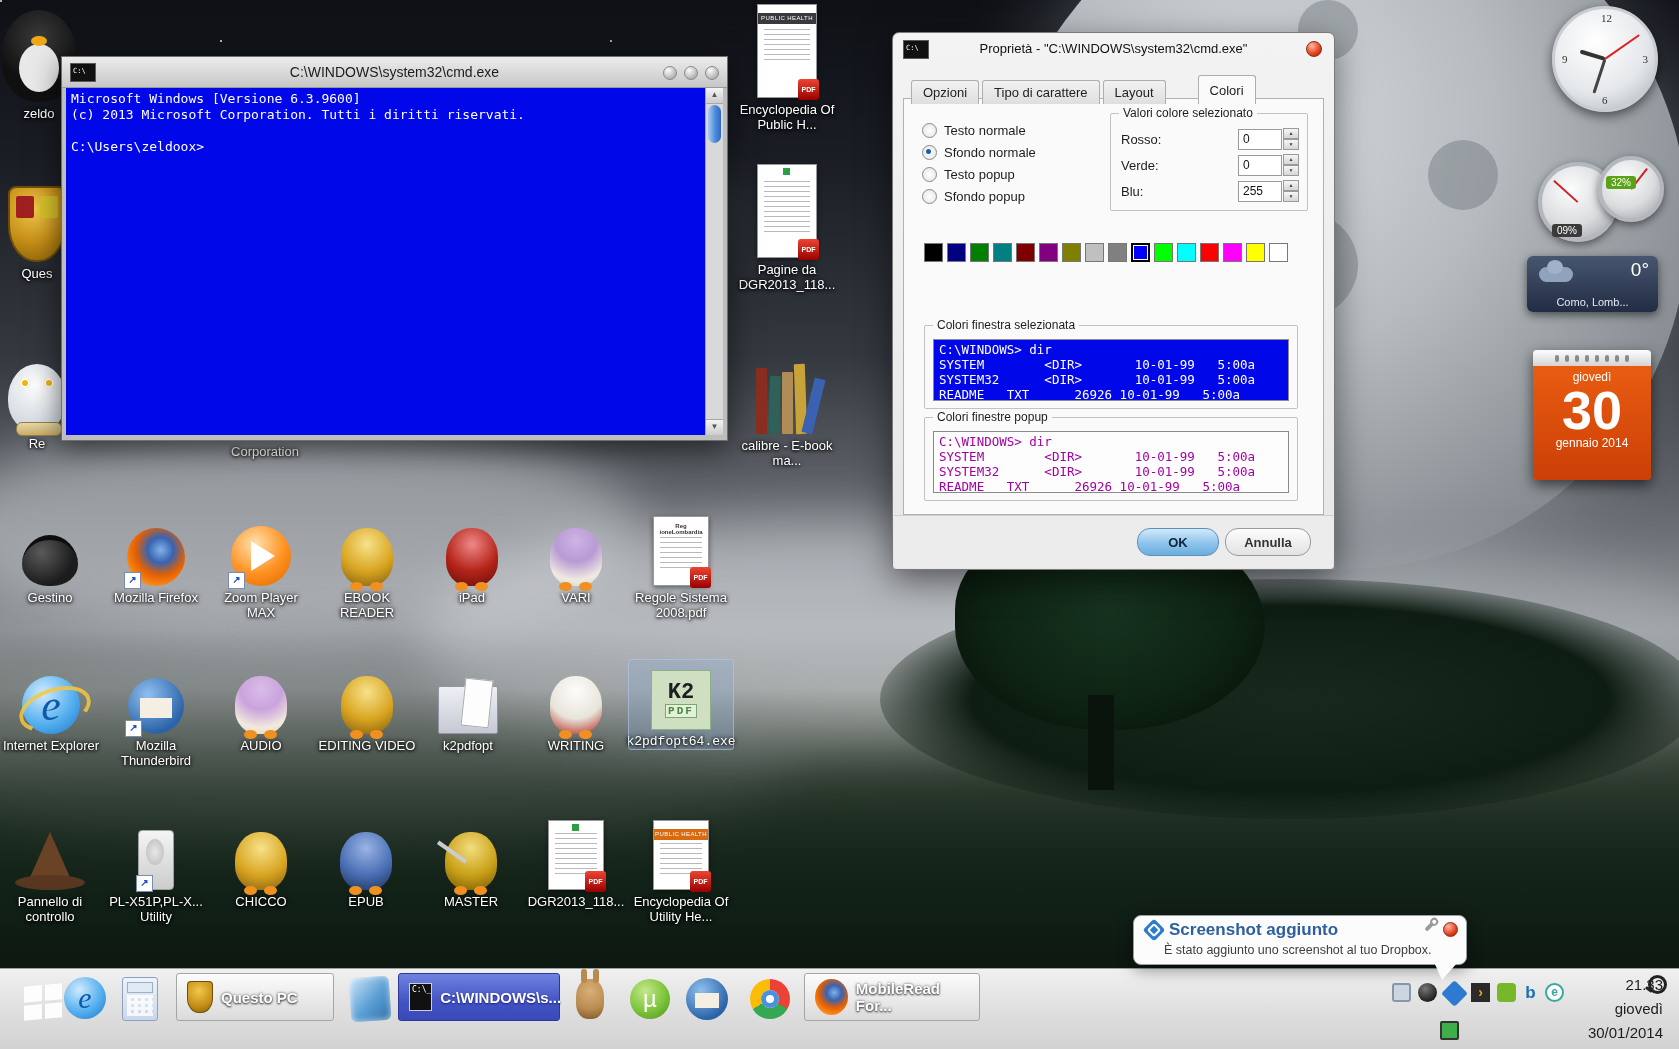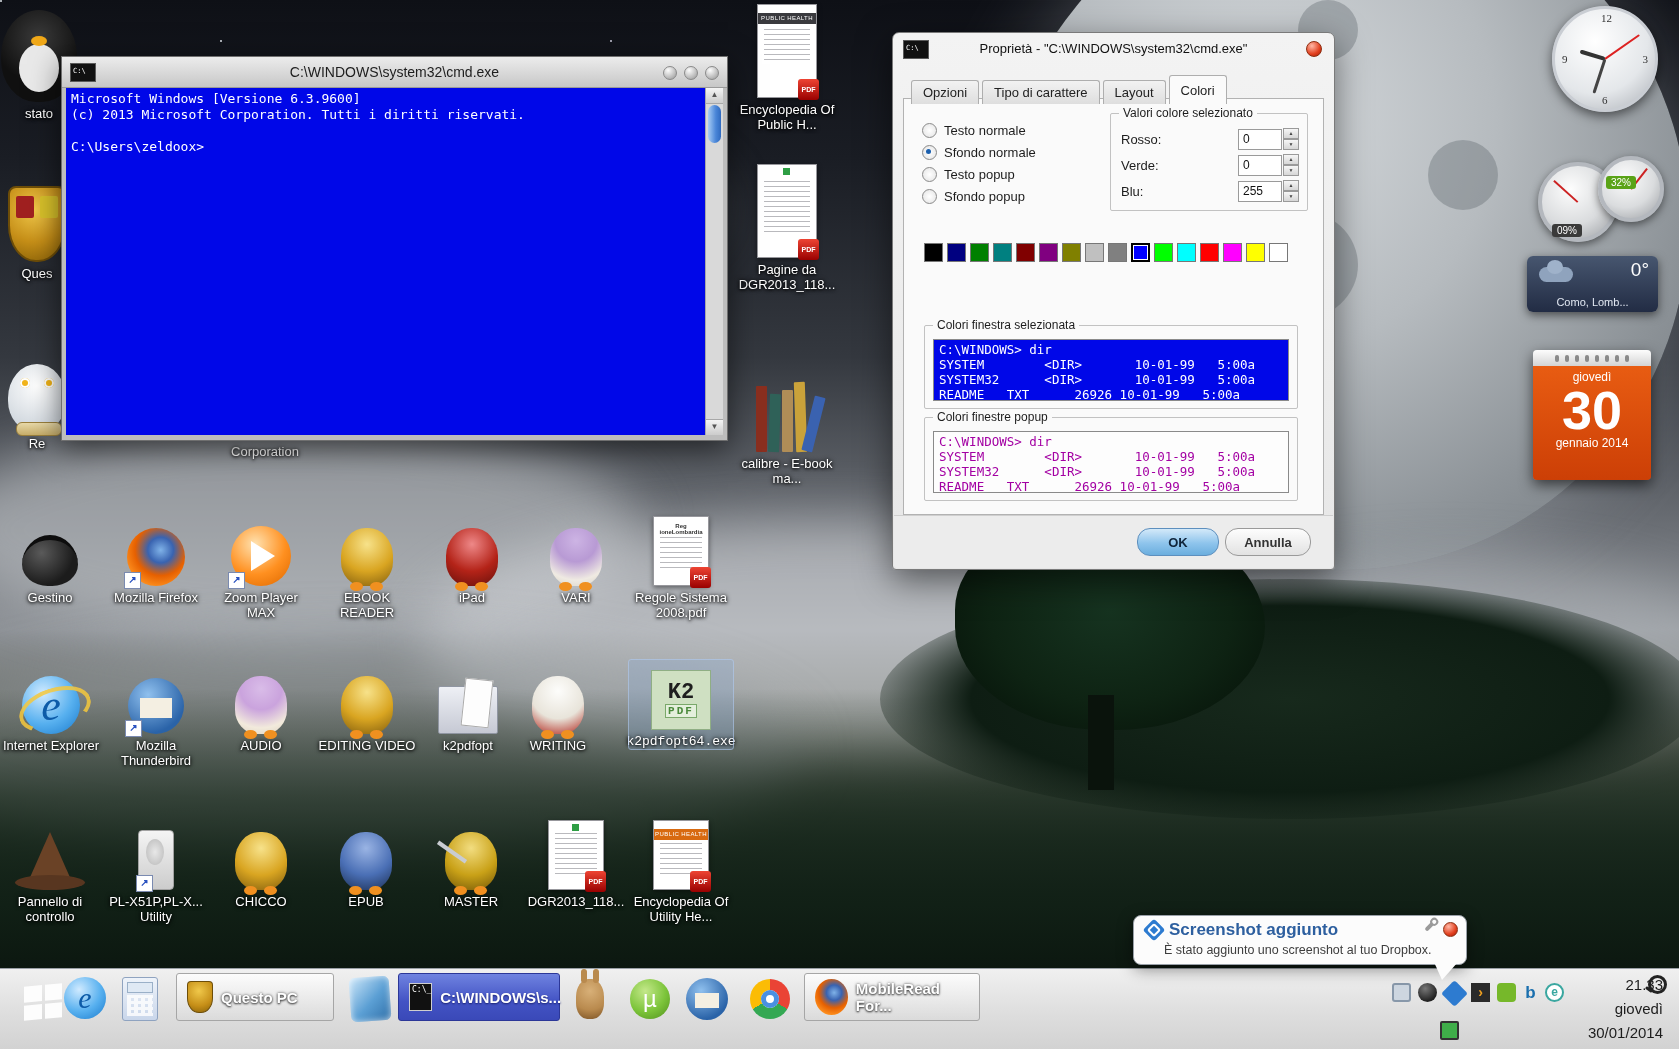--- a/index.html
+++ b/index.html
@@ -148,21 +148,21 @@
     box-shadow:0 10px 34px rgba(0,0,0,.5);}
   .dlg-titlebar{height:30px;position:relative;display:flex;align-items:center;justify-content:center;
     font-size:13px;color:#111;}
   .dlg-titlebar .sysicon{position:absolute;left:10px;top:7px;margin:0;}
   .dlg-close{position:absolute;right:12px;top:8px;width:14px;height:14px;border-radius:50%;
     border:1px solid #8d2d10;background:radial-gradient(circle at 35% 28%,#ffb8a6,#e2401f 60%,#a11c06);}
   .dlg-tabs{position:absolute;left:18px;top:42px;display:flex;align-items:flex-end;z-index:6;}
   .tab{height:23px;padding:0 11px;font-size:13px;color:#222;display:flex;align-items:center;
     background:linear-gradient(#f2f2f2,#dedede);border:1px solid #aeaeae;border-bottom:none;
     border-radius:3px 3px 0 0;margin-right:3px;}
-  .tab.active{height:28px;background:#fafafa;position:relative;z-index:8;box-shadow:0 1px 0 #fafafa;}
+  .tab.active{height:28px;background:#fafafa;position:relative;z-index:8;box-shadow:0 1px 0 #fafafa;margin-left:29px;}
   .dlg-page{position:absolute;left:10px;top:65px;right:10px;bottom:54px;background:#fafafa;
     border:1px solid #b2b2b2;}
   .radio-row{position:absolute;left:18px;display:flex;align-items:center;gap:7px;font-size:13px;color:#1d1d1d;}
   .rdo{width:13px;height:13px;border-radius:50%;border:1px solid #8a8a8a;background:radial-gradient(#fff,#e2e2e2);position:relative;}
   .rdo.on::after{content:"";position:absolute;left:3px;top:3px;width:5px;height:5px;border-radius:50%;background:#1a5fae;}
   .grpbox{position:absolute;border:1px solid #c2c2c2;border-radius:2px;}
   .grp-title{position:absolute;top:-8px;left:8px;background:#fafafa;padding:0 4px;font-size:12px;color:#1d1d1d;white-space:nowrap;}
   .val-row{position:absolute;left:10px;right:8px;display:flex;align-items:center;font-size:13px;color:#1d1d1d;}
   .val-row .vlab{flex:1;}
   .val-box{width:38px;height:19px;border:1px solid #9a9a9a;background:#fff;font-size:12px;
@@ -321,21 +321,21 @@
   <div class="tree-trunk"></div>
 </div>
 
 <div class="dicon" style="left:-6px;top:6px;width:90px;">
   <div class="ic-art tall">
       <div class="peng">
         <div class="belly"></div>
         <div class="beak"></div>
       </div>
     </div>
-  <div class="dlabel">stato</div>
+  <div class="dlabel">zeldo</div>
 </div>
 <div class="dicon" style="left:-8px;top:166px;width:90px;">
   <div class="ic-art tall">
       <div class="crest-ic">
         <div class="q1"></div>
         <div class="q2"></div>
       </div>
     </div>
   <div class="dlabel">Ques</div>
 </div>
@@ -365,21 +365,21 @@
 <div class="dicon" style="left:732px;top:162px;width:110px;">
   <div class="ic-art tall">
       <div class="pdfdoc tall2">
     <div class="pdf-greendot"></div>
         <div class="pdf-lines" style="top:16px;height:52px;"></div>
     <div class="pdfbadge">PDF</div>
       </div>
     </div>
   <div class="dlabel">Pagine da DGR2013_118...</div>
 </div>
-<div class="dicon" style="left:732px;top:356px;width:110px;align-items:center;">
+<div class="dicon" style="left:732px;top:338px;width:110px;align-items:center;">
   <div class="ic-art tall">
       <div class="books-ic">
     <span class="b1"></span>
         <span class="b2"></span>
         <span class="b3"></span>
         <span class="b4"></span>
         <span class="b5"></span>
       </div>
     </div>
   <div class="dlabel">calibre - E-book ma...</div>
@@ -468,21 +468,21 @@
   <div class="dlabel">EDITING VIDEO</div>
 </div>
 <div class="dicon" style="left:416px;top:664px;">
   <div class="ic-art">
       <div class="folder-ic">
         <div class="page"></div>
       </div>
     </div>
   <div class="dlabel">k2pdfopt</div>
 </div>
-<div class="dicon" style="left:506px;top:664px;">
+<div class="dicon" style="left:524px;top:664px;">
   <div class="ic-art">
       <div class="chibi c-white"></div>
     </div>
   <div class="dlabel">WRITING</div>
 </div>
 <div class="dicon selected" style="left:629px;top:660px;font-family:Liberation Mono, monospace;">
   <div class="ic-art">
       <div class="k2-ic">
     <div class="k2t">K2</div>
         <div class="k2s">PDF</div>

